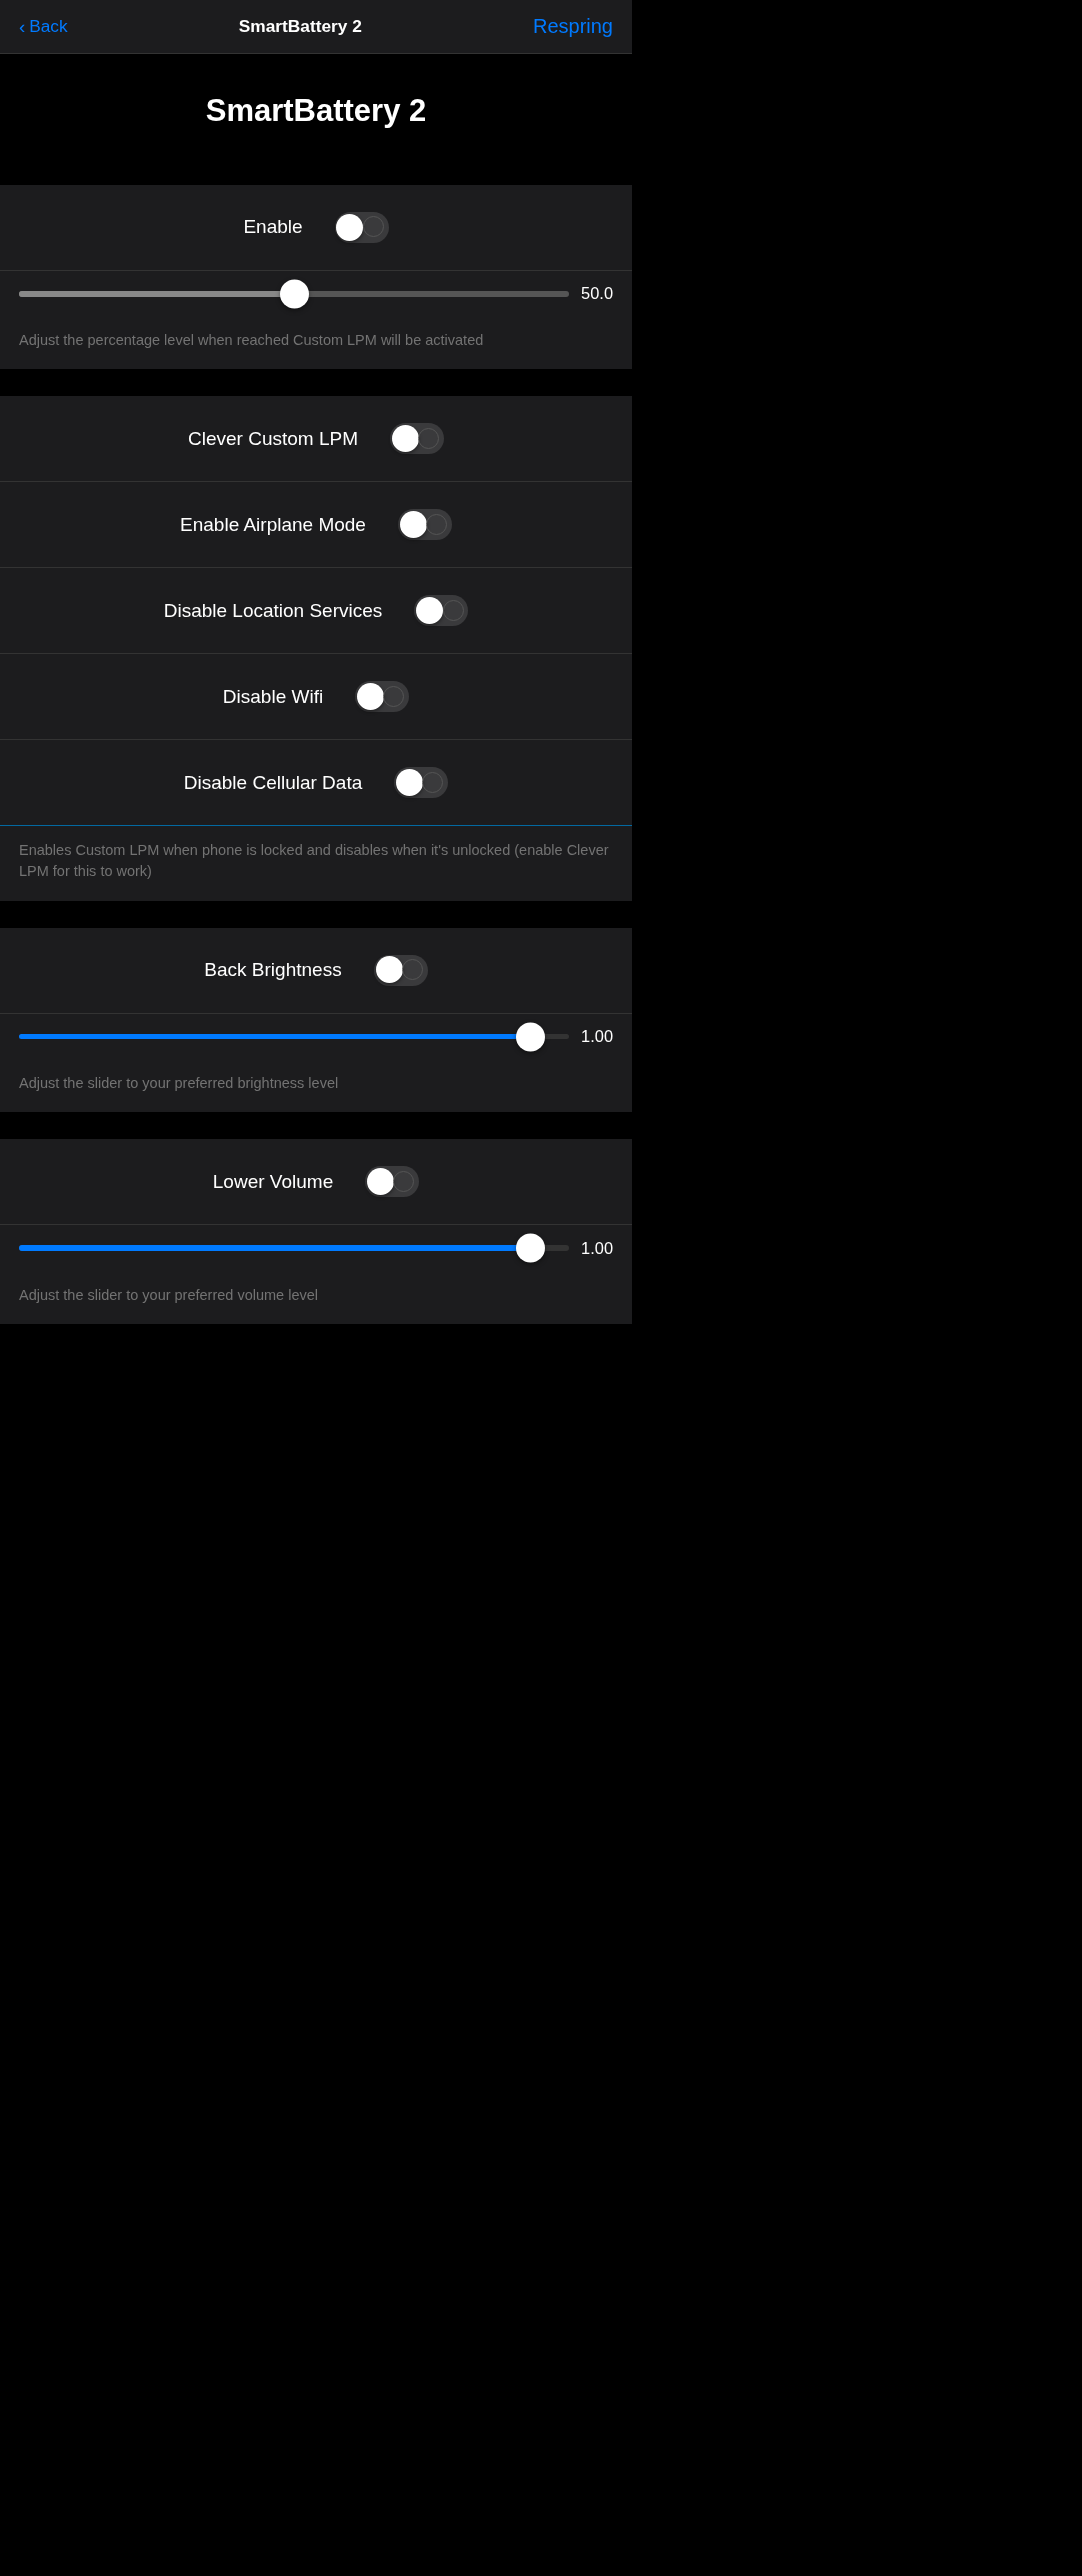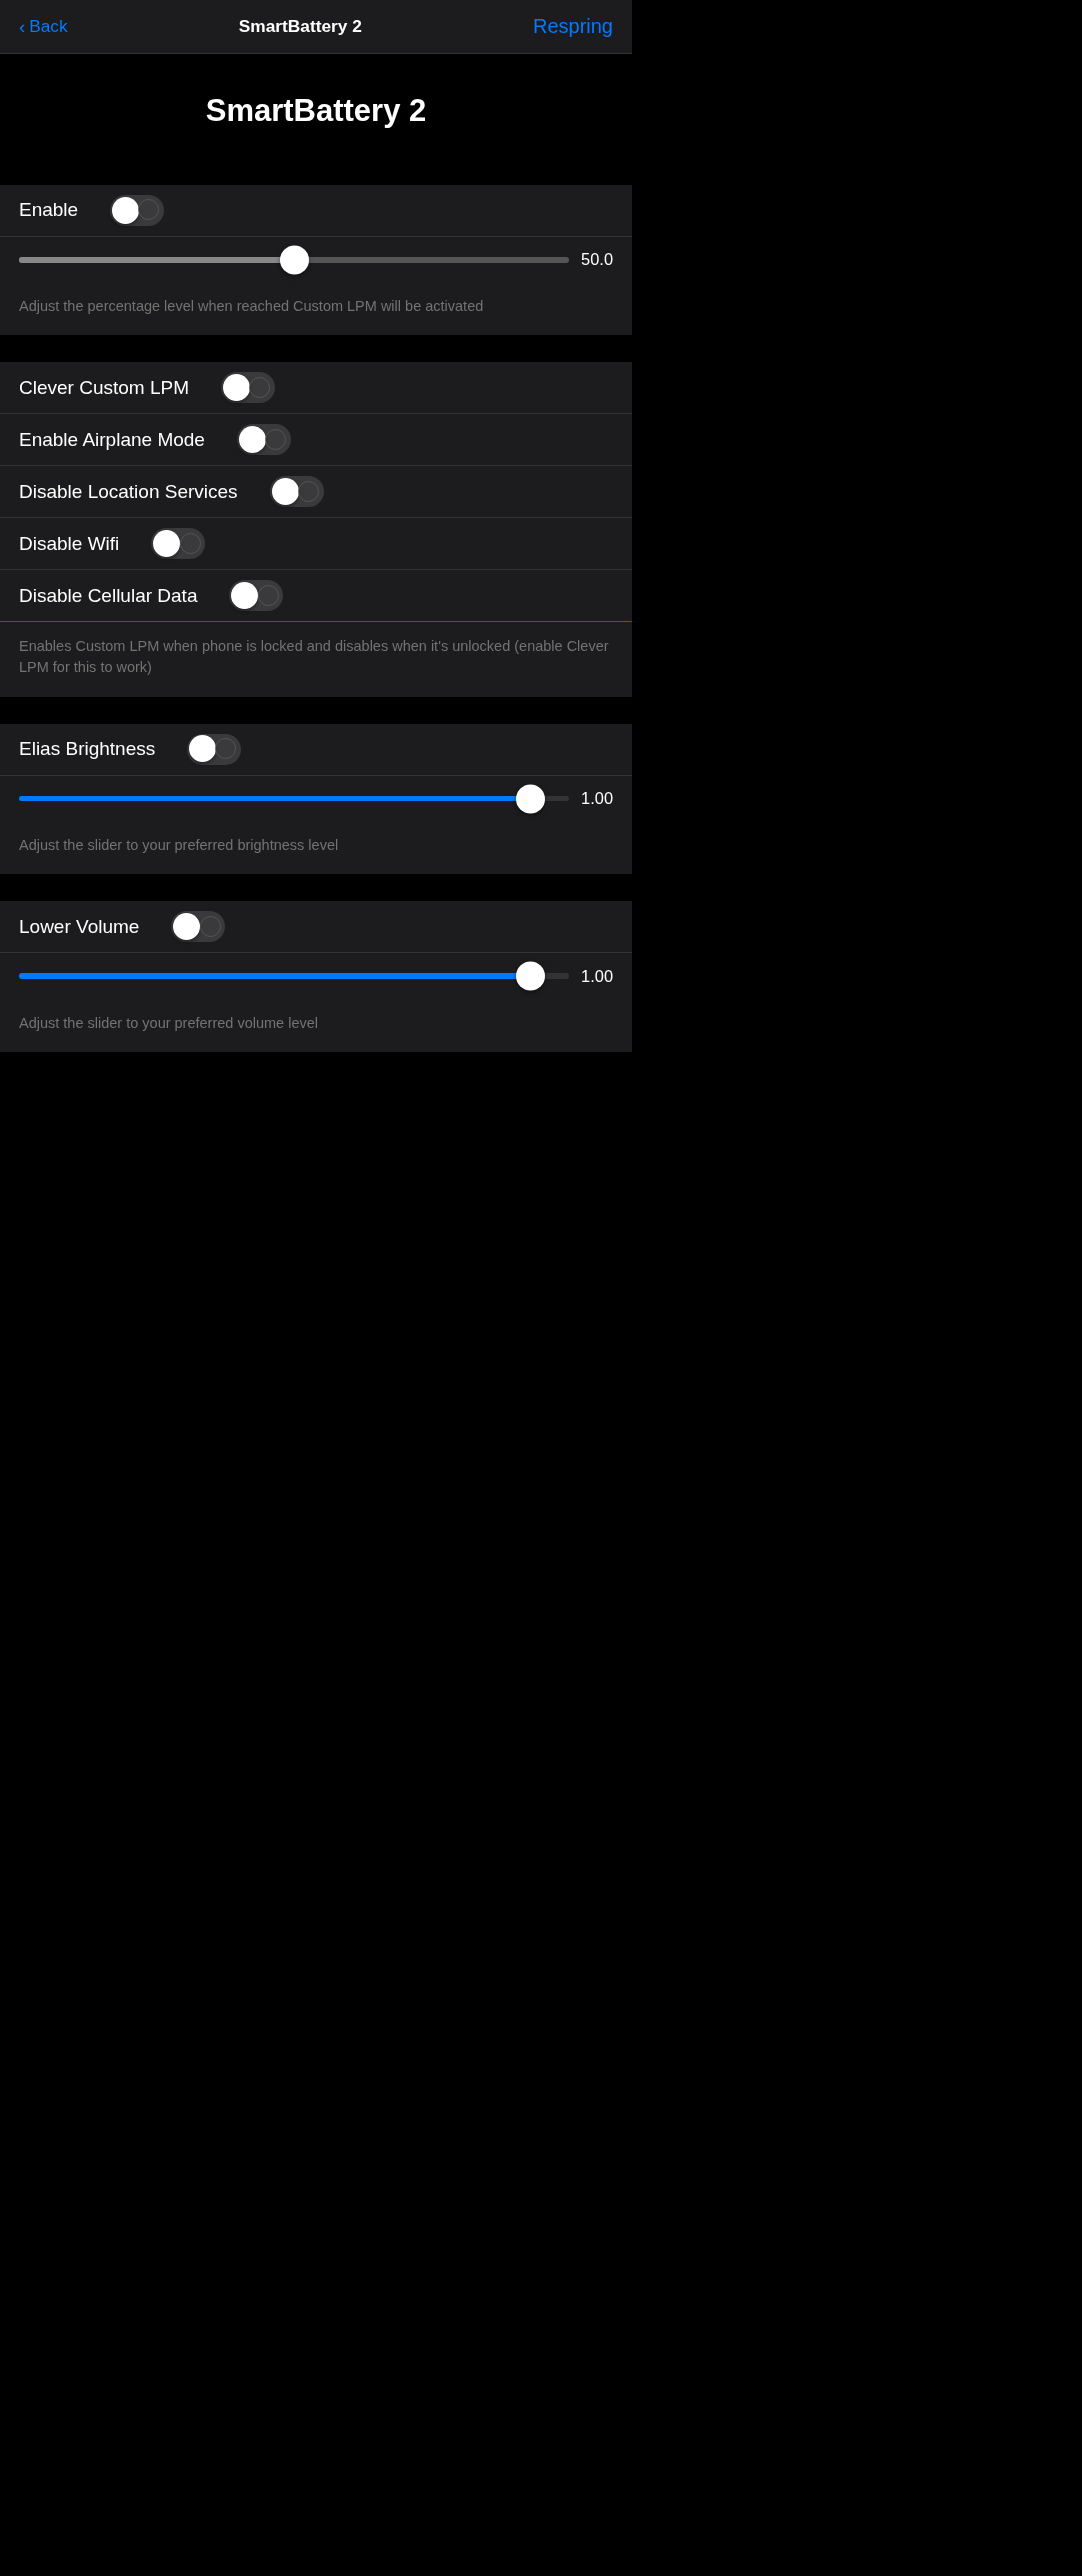--- a/index.html
+++ b/index.html
@@ -77,22 +77,22 @@
 
     .section-separator {
       height: 27px;
       background: #000;
     }
 
     
     .setting-row {
       display: flex;
       align-items: center;
-      justify-content: flex-start;
-      padding: 10px 19px;
+      justify-content: center;
+      padding: 27px 19px;
       border-bottom: 1px solid #333;
       background: #1c1c1e;
       gap: 32px;
     }
 
     .setting-row:last-child {
       border-bottom: none;
     }
 
     .setting-label {
@@ -315,21 +315,21 @@
 
   <div class="description-row" style="border-top:1px solid #0369a1;">
     <span class="description-text">Enables Custom LPM when phone is locked and disables when it's unlocked (enable Clever LPM for this to work)</span>
   </div>
 </div>
 
 <div class="section-separator"></div>
 
 <div class="section-group">
   <div class="setting-row">
-    <span class="setting-label">Elias Brightness</span>
+    <span class="setting-label">Back Brightness</span>
     <div class="toggle">
       <div class="toggle-track">
         <div class="toggle-thumb"></div>
         <div class="toggle-circle-outline"></div>
       </div>
     </div>
   </div>
 
   <div class="slider-row">
     <div class="slider-container">

